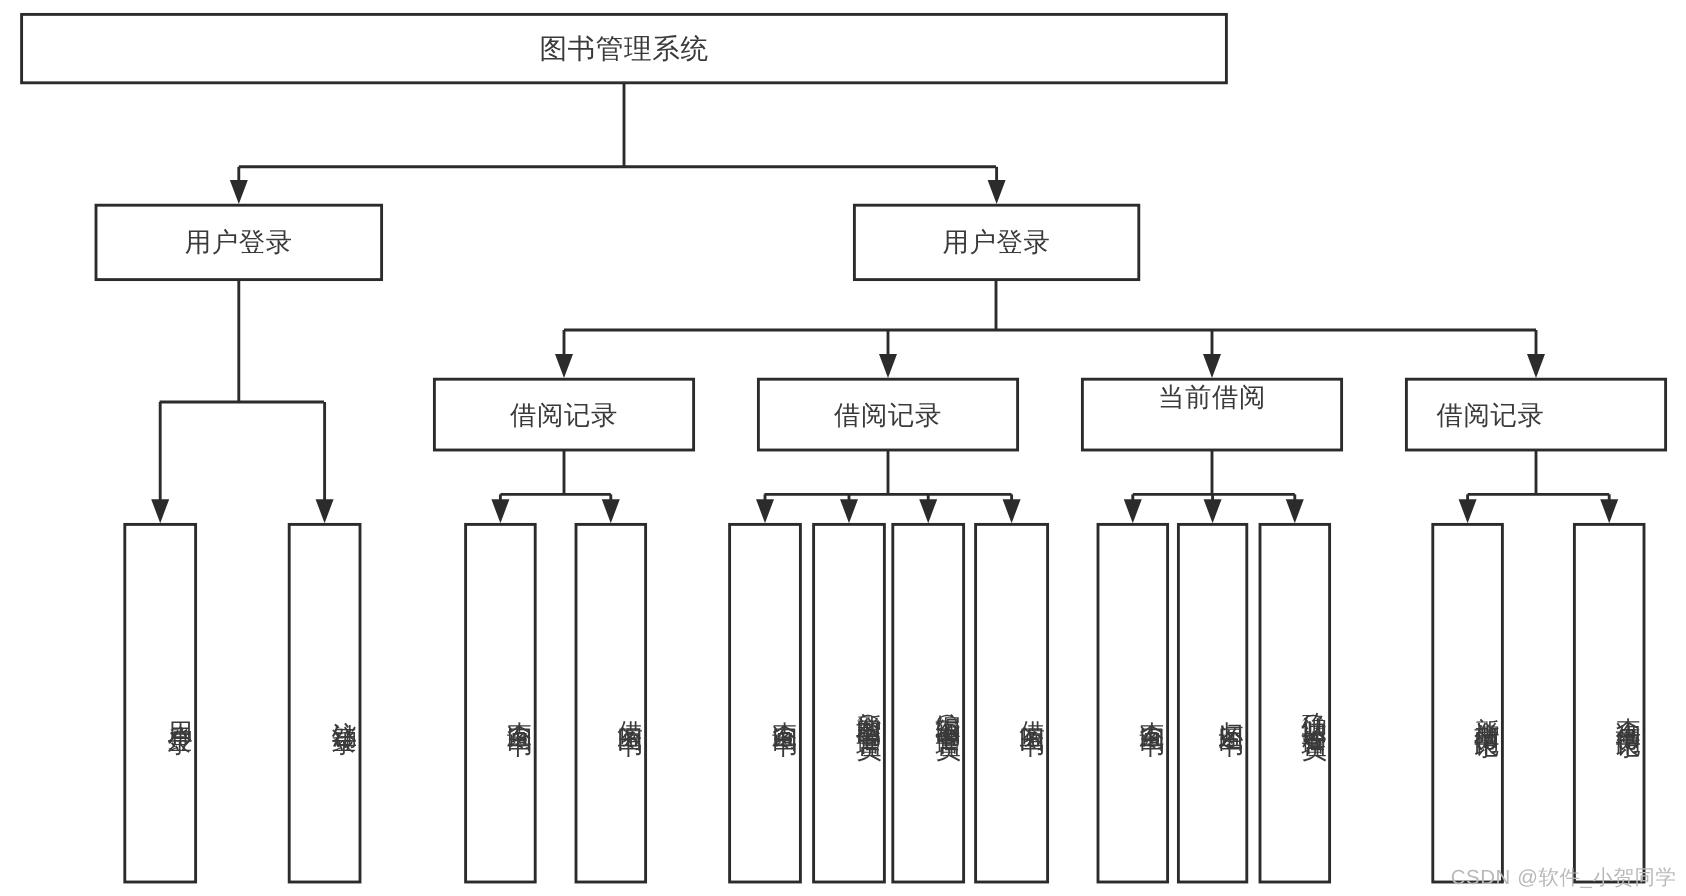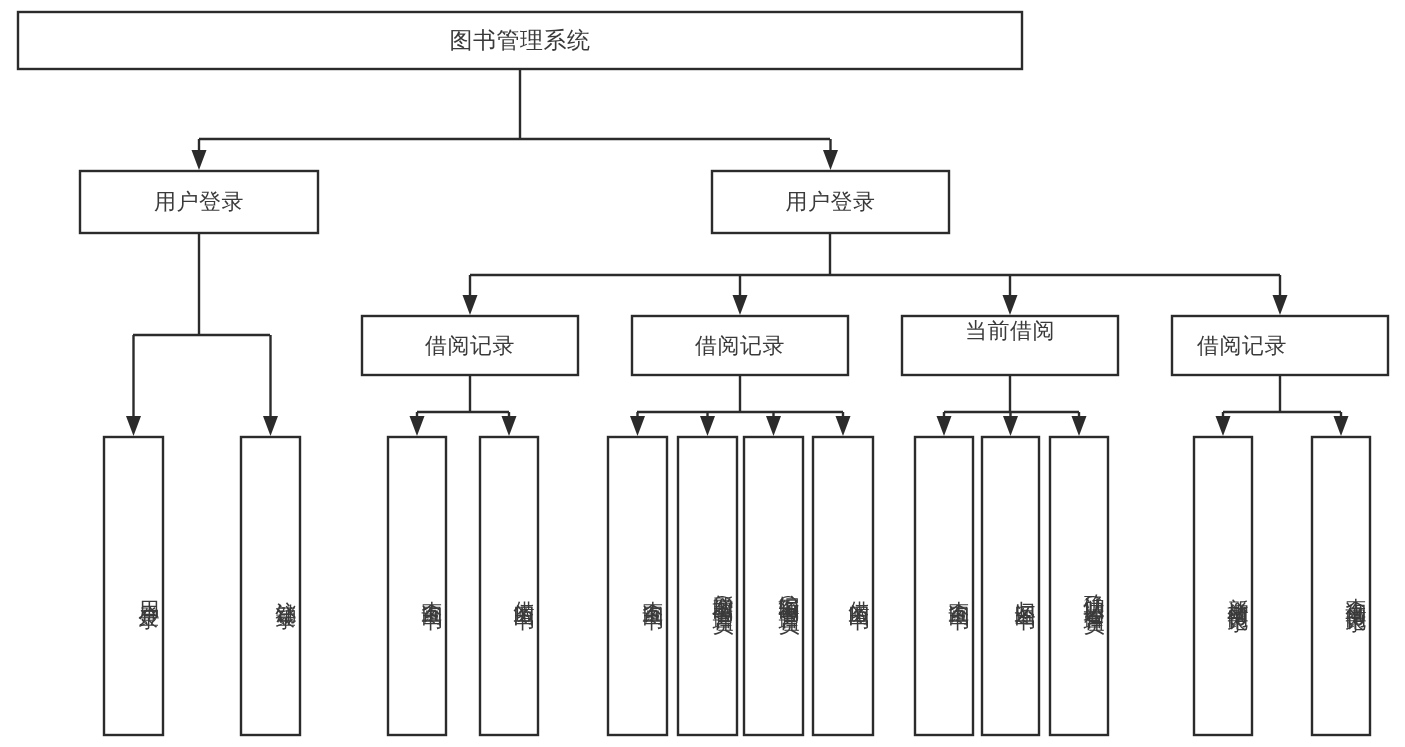--- a/index.html
+++ b/index.html
@@ -178,14 +178,15 @@
       <div class="node-label vertical" style="left: 678px; top: 437px; width: 59px; height: 298px;">新增图书（管理员）</div>
       <div class="node-label vertical" style="left: 744px; top: 437px; width: 59px; height: 298px;">编辑图书（管理员）</div>
       <div class="node-label vertical" style="left: 813px; top: 437px; width: 60px; height: 298px;">借阅图书</div>
       <div class="node-label vertical" style="left: 915px; top: 437px; width: 58px; height: 298px;">查询图书</div>
       <div class="node-label vertical" style="left: 982px; top: 437px; width: 57px; height: 298px;">归还图书</div>
       <div class="node-label vertical" style="left: 1050px; top: 437px; width: 58px; height: 298px;">确认归还（管理员）</div>
       <div class="node-label vertical" style="left: 1194px; top: 437px; width: 58px; height: 298px;">新增借阅记录</div>
       <div class="node-label vertical" style="left: 1312px; top: 437px; width: 58px; height: 298px;">查询借阅记录</div>
     </div>
 
+  <div class="watermark">CSDN @软件_小贺同学</div>
 
 </div>
 
 </body></html>

